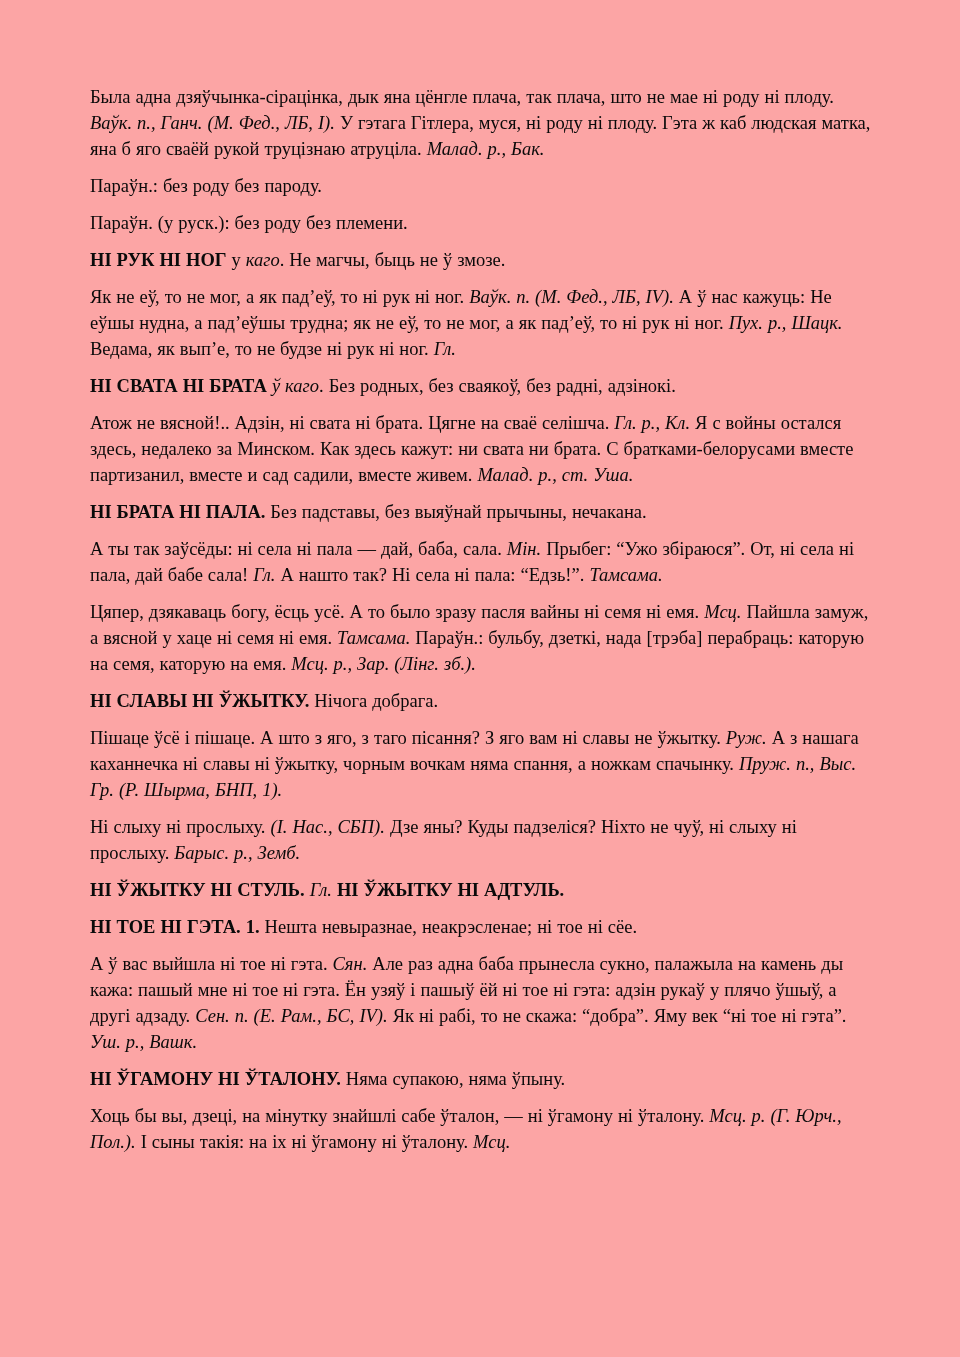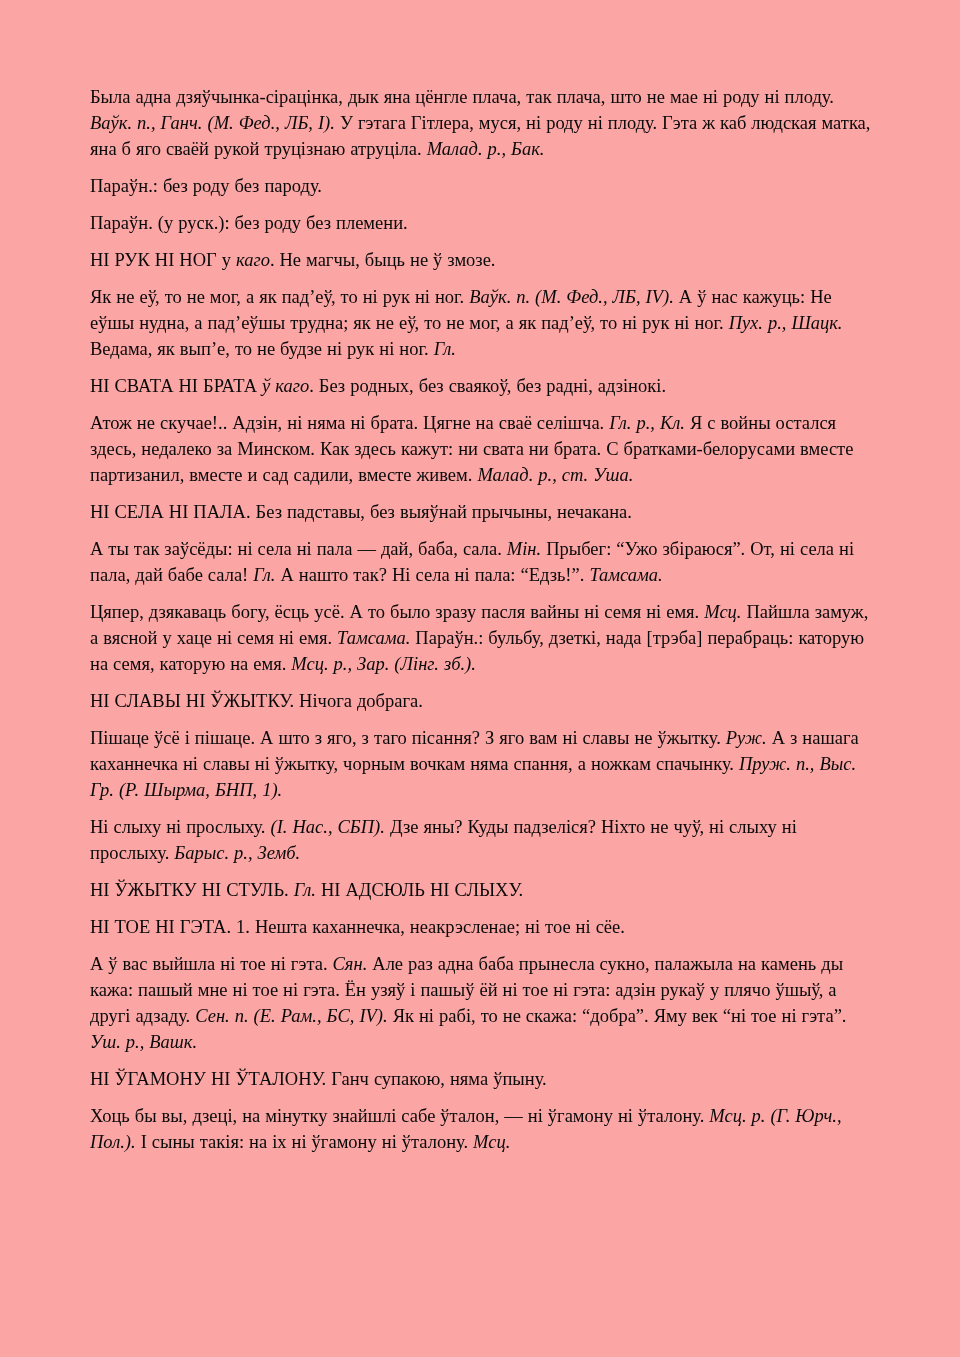--- a/index.html
+++ b/index.html
@@ -30,39 +30,39 @@
   .para {
     margin: 0 0 11px 0;
     text-align: left;
     word-spacing: 0.02em;
   }
   .para:last-child {
     margin-bottom: 0;
   }
   span.n { font-style: normal; font-weight: normal; }
   span.i { font-style: italic; font-weight: normal; }
-  span.b { font-style: normal; font-weight: normal; }
+  span.b { font-style: normal; font-weight: bold; }
 </style>
 </head>
 <body style="background: rgb(255, 255, 255); color: rgb(10, 10, 10);">
 
 <main class="page">
   <article class="entries">
       <p class="para"><span class="n">Была адна дзяўчынка-сірацінка, дык яна цёнгле плача, так плача, што не мае ні роду ні плоду. </span><span class="i">Ваўк. п., Ганч. (М. Фед., ЛБ, I).</span><span class="n"> У гэтага Гітлера, муся, ні роду ні плоду. Гэта ж каб людская матка, яна б яго сваёй рукой труцізнаю атруціла. </span><span class="i">Малад. р., Бак.</span></p>
       <p class="para"><span class="n">Параўн.: без роду без пароду.</span></p>
       <p class="para"><span class="n">Параўн. (у руск.): без роду без племени.</span></p>
       <p class="para"><span class="b">НІ РУК НІ НОГ</span><span class="n"> у </span><span class="i">каго</span><span class="n">. Не магчы, быць не ў змозе.</span></p>
       <p class="para"><span class="n">Як не еў, то не мог, а як пад’еў, то ні рук ні ног. </span><span class="i">Ваўк. п. (М. Фед., ЛБ, IV).</span><span class="n"> А ў нас кажуць: Не еўшы нудна, а пад’еўшы трудна; як не еў, то не мог, а як пад’еў, то ні рук ні ног. </span><span class="i">Пух. р., Шацк.</span><span class="n"> Ведама, як вып’е, то не будзе ні рук ні ног. </span><span class="i">Гл.</span></p>
       <p class="para"><span class="b">НІ СВАТА НІ БРАТА</span><span class="n"> </span><span class="i">ў каго</span><span class="n">. Без родных, без сваякоў, без радні, адзінокі.</span></p>
-      <p class="para"><span class="n">Атож не скучае!.. Адзін, ні няма ні брата. Цягне на сваё селішча. </span><span class="i">Гл. р., Кл.</span><span class="n"> Я с войны остался здесь, недалеко за Минском. Как здесь кажут: ни свата ни брата. С братками-белорусами вместе партизанил, вместе и сад садили, вместе живем. </span><span class="i">Малад. р., ст. Уша.</span></p>
-      <p class="para"><span class="b">НІ СЕЛА НІ ПАЛА.</span><span class="n"> Без падставы, без выяўнай прычыны, нечакана.</span></p>
+      <p class="para"><span class="n">Атож не вясной!.. Адзін, ні свата ні брата. Цягне на сваё селішча. </span><span class="i">Гл. р., Кл.</span><span class="n"> Я с войны остался здесь, недалеко за Минском. Как здесь кажут: ни свата ни брата. С братками-белорусами вместе партизанил, вместе и сад садили, вместе живем. </span><span class="i">Малад. р., ст. Уша.</span></p>
+      <p class="para"><span class="b">НІ БРАТА НІ ПАЛА.</span><span class="n"> Без падставы, без выяўнай прычыны, нечакана.</span></p>
       <p class="para"><span class="n">А ты так заўсёды: ні села ні пала — дай, баба, сала. </span><span class="i">Мін.</span><span class="n"> Прыбег: “Ужо збіраюся”. От, ні села ні пала, дай бабе сала! </span><span class="i">Гл.</span><span class="n"> А нашто так? Ні села ні пала: “Едзь!”. </span><span class="i">Тамсама.</span></p>
       <p class="para"><span class="n">Цяпер, дзякаваць богу, ёсць усё. А то было зразу пасля вайны ні семя ні емя. </span><span class="i">Мсц.</span><span class="n"> Пайшла замуж, а вясной у хаце ні семя ні емя. </span><span class="i">Тамсама.</span><span class="n"> Параўн.: бульбу, дзеткі, нада [трэба] перабраць: каторую на семя, каторую на емя. </span><span class="i">Мсц. р., Зар. (Лінг. зб.).</span></p>
       <p class="para"><span class="b">НІ СЛАВЫ НІ ЎЖЫТКУ.</span><span class="n"> Нічога добрага.</span></p>
       <p class="para"><span class="n">Пішаце ўсё і пішаце. А што з яго, з таго пісання? З яго вам ні славы не ўжытку. </span><span class="i">Руж.</span><span class="n"> А з нашага каханнечка ні славы ні ўжытку, чорным вочкам няма спання, а ножкам спачынку. </span><span class="i">Пруж. п., Выс. Гр. (Р. Шырма, БНП, 1).</span></p>
       <p class="para"><span class="n">Ні слыху ні прослыху. </span><span class="i">(І. Нас., СБП).</span><span class="n"> Дзе яны? Куды падзеліся? Ніхто не чуў, ні слыху ні прослыху. </span><span class="i">Барыс. р., Земб.</span></p>
-      <p class="para"><span class="b">НІ ЎЖЫТКУ НІ СТУЛЬ.</span><span class="n"> </span><span class="i">Гл.</span><span class="n"> </span><span class="b">НІ АДСЮЛЬ НІ СЛЫХУ.</span></p>
-      <p class="para"><span class="b">НІ ТОЕ НІ ГЭТА. 1.</span><span class="n"> Нешта каханнечка, неакрэсленае; ні тое ні сёе.</span></p>
+      <p class="para"><span class="b">НІ ЎЖЫТКУ НІ СТУЛЬ.</span><span class="n"> </span><span class="i">Гл.</span><span class="n"> </span><span class="b">НІ ЎЖЫТКУ НІ АДТУЛЬ.</span></p>
+      <p class="para"><span class="b">НІ ТОЕ НІ ГЭТА. 1.</span><span class="n"> Нешта невыразнае, неакрэсленае; ні тое ні сёе.</span></p>
       <p class="para"><span class="n">А ў вас выйшла ні тое ні гэта. </span><span class="i">Сян.</span><span class="n"> Але раз адна баба прынесла сукно, палажыла на камень ды кажа: пашый мне ні тое ні гэта. Ён узяў і пашыў ёй ні тое ні гэта: адзін рукаў у плячо ўшыў, а другі адзаду. </span><span class="i">Сен. п. (Е. Рам., БС, IV).</span><span class="n"> Як ні рабі, то не скажа: “добра”. Яму век “ні тое ні гэта”. </span><span class="i">Уш. р., Вашк.</span></p>
-      <p class="para"><span class="b">НІ ЎГАМОНУ НІ ЎТАЛОНУ.</span><span class="n"> Ганч супакою, няма ўпыну.</span></p>
+      <p class="para"><span class="b">НІ ЎГАМОНУ НІ ЎТАЛОНУ.</span><span class="n"> Няма супакою, няма ўпыну.</span></p>
       <p class="para"><span class="n">Хоць бы вы, дзеці, на мінутку знайшлі сабе ўталон, — ні ўгамону ні ўталону. </span><span class="i">Мсц. р. (Г. Юрч., Пол.).</span><span class="n"> І сыны такія: на іх ні ўгамону ні ўталону. </span><span class="i">Мсц.</span></p>
     </article>
 </main>
 
 </body></html>

